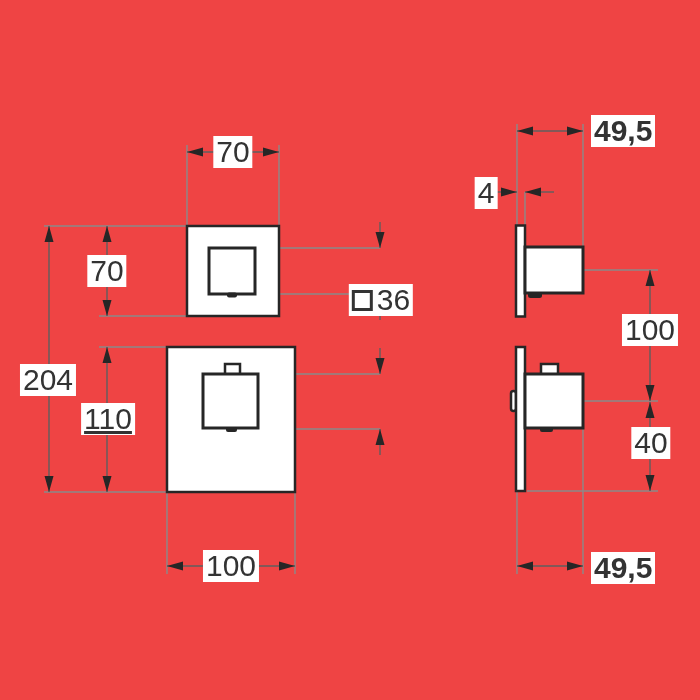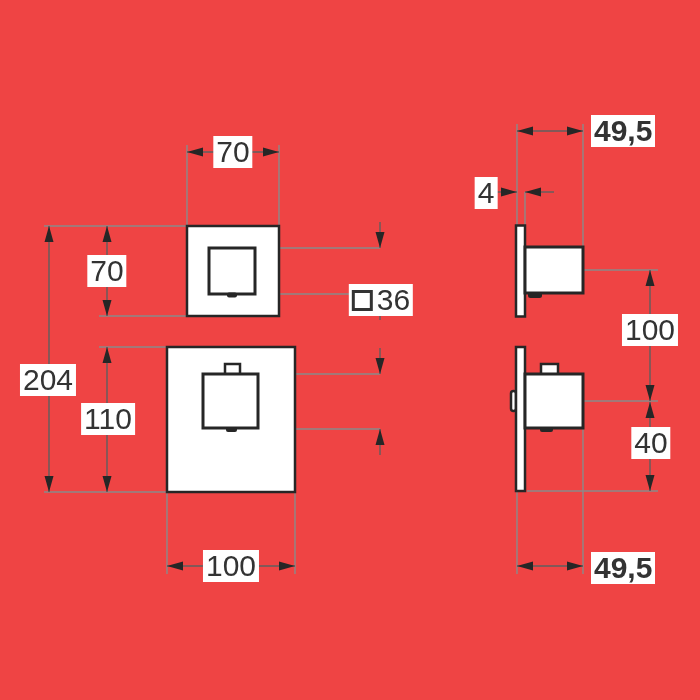--- a/index.html
+++ b/index.html
@@ -163,21 +163,21 @@
       <rect class="mark" x="540" y="427" width="13" height="5" rx="2"></rect>
     </g>
   </svg>
 
   <div class="dim-label" style="left:233px; top:152px;">70</div>
 
   <div class="dim-label" style="left:107px; top:271px;">70</div>
 
   <div class="dim-label" style="left:48px; top:358px;margin-top:22px;">204</div>
 
-  <div class="dim-label" style="left:108px; top:419px;">110</div>
+  <div class="dim-label" style="left:108px; top:419px;text-decoration:underline;">110</div>
 
   <div class="dim-label" style="left:231px; top:566px;">100</div>
 
   <div class="dim-label" style="left:381px; top:272px;margin-top:28px;">
     <span class="sq"></span><span>36</span>
   </div>
 
 
   <div class="dim-label left-anchor" style="left:591px; top:131px;">49,5</div>
 

